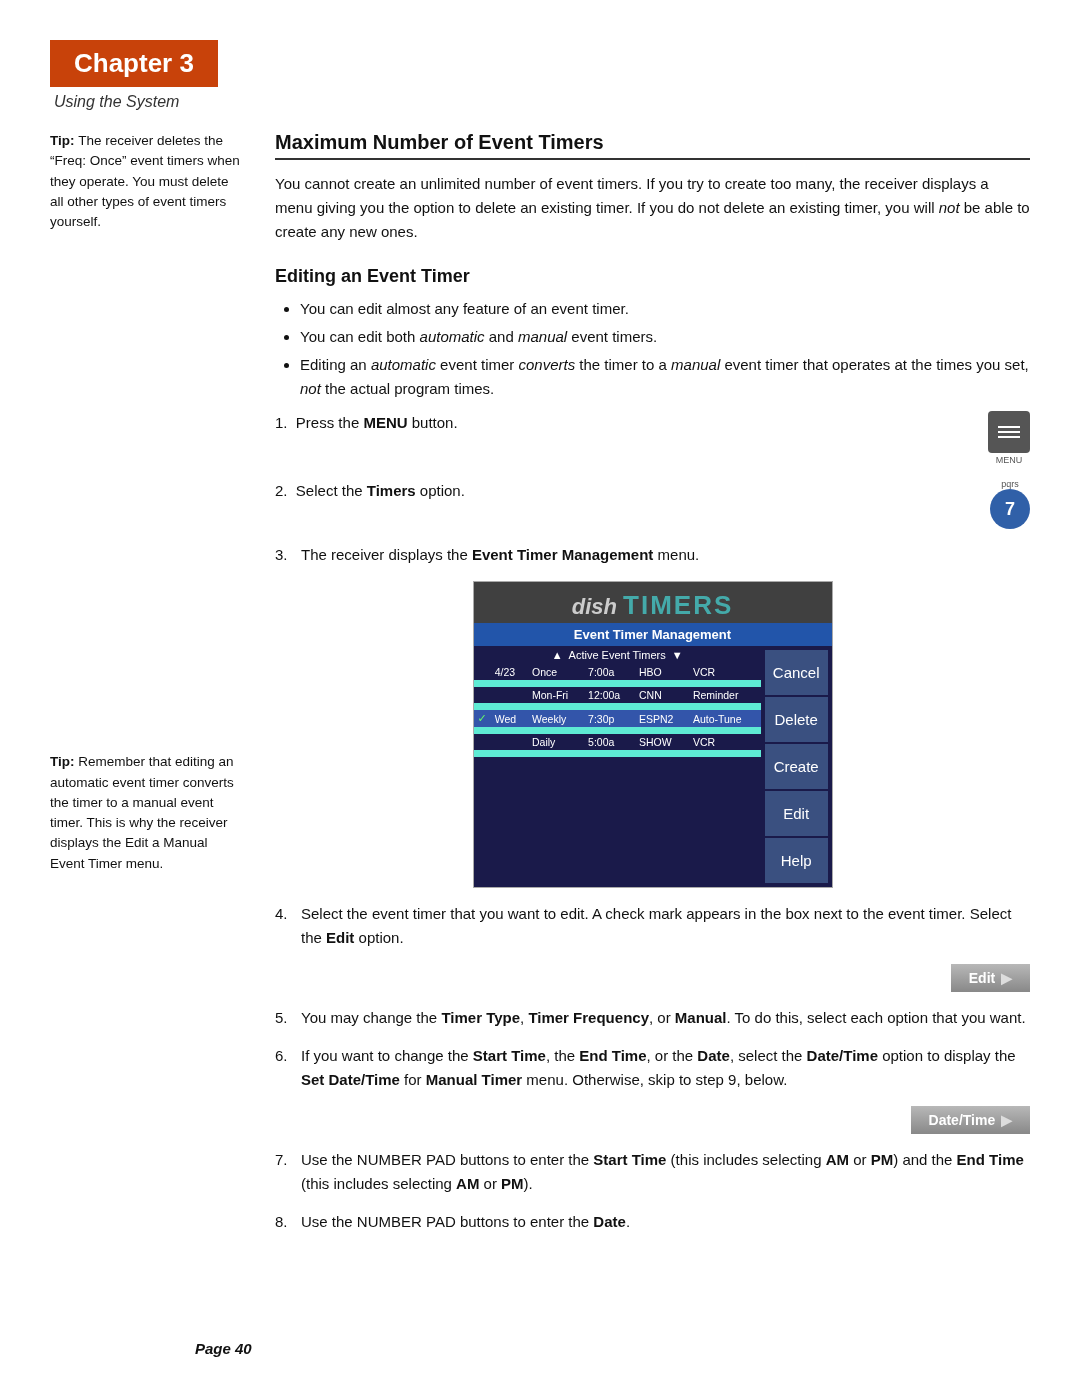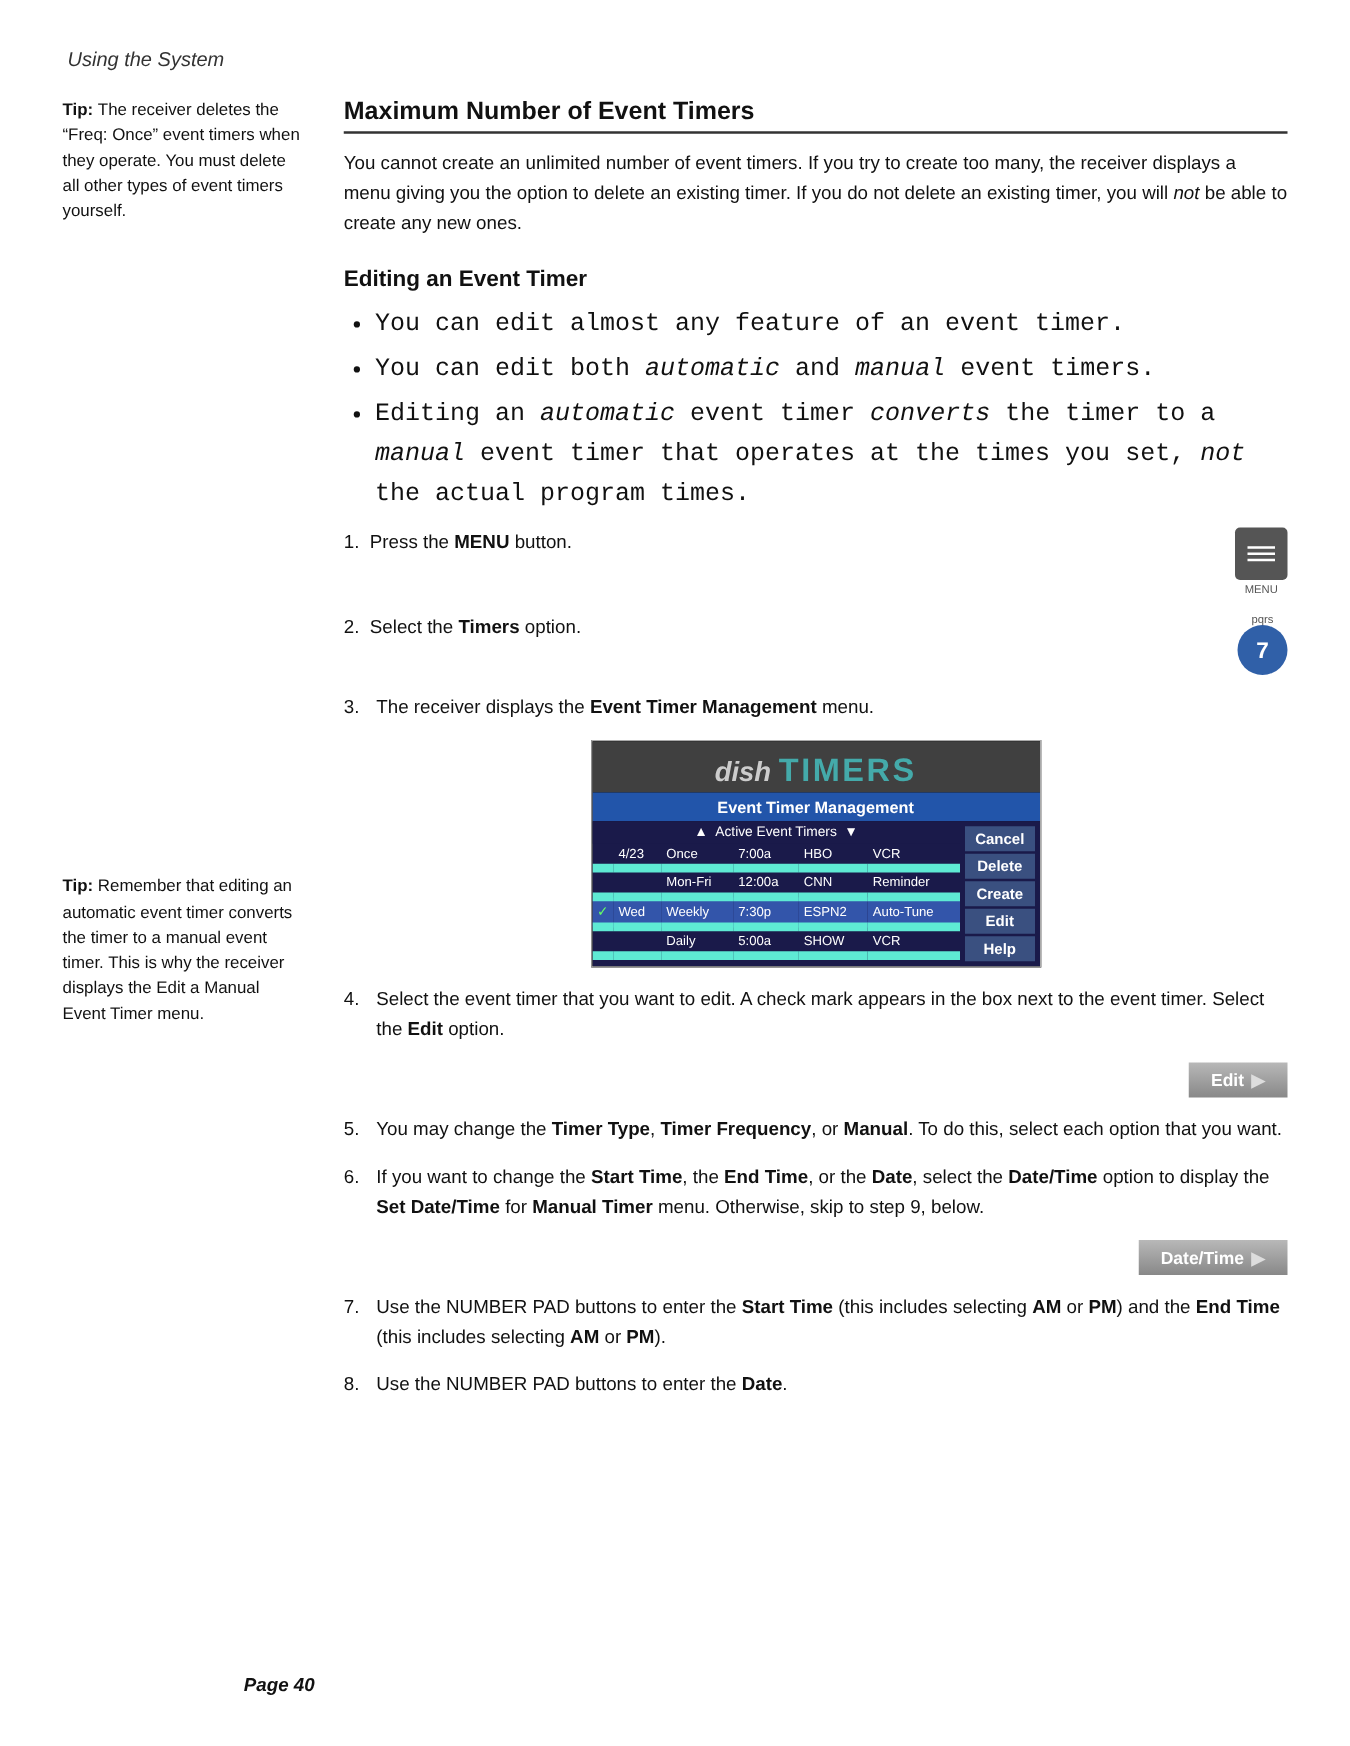--- a/index.html
+++ b/index.html
@@ -98,22 +98,22 @@
     .para em, em {
       font-style: italic;
     }
 
     ul.bullet-list {
       margin-left: 25px;
       margin-bottom: 10px;
       list-style-type: disc;
     }
     ul.bullet-list li {
-      font-size: 20px;
-      font-family: Liberation Mono, monospace;
+      font-size: 15px;
+      font-family: Liberation Sans, sans-serif;
       line-height: 1.6;
       margin-bottom: 4px;
     }
 
     
     .menu-icon {
       width: 42px;
       height: 42px;
       border-radius: 4px;
       background: #555;
@@ -246,27 +246,26 @@
     .etm-buttons {
       display: flex;
       flex-direction: column;
       gap: 2px;
       padding: 4px;
       background: #1a1a4a;
     }
     .etm-btn {
       background: #3a5080;
       color: white;
-      font-size: 12px;
+      font-size: 15px;
       font-family: Arial, sans-serif;
       text-align: center;
-      padding: 3px 8px;
+      padding: 14px 8px;
       cursor: pointer;
       min-width: 52px;
-      font-weight: bold;
     }
 
     .screenshot-caption {
       background: #e8e8e0;
       text-align: center;
       font-size: 11px;
       font-family: Arial, sans-serif;
       padding: 4px;
       color: #222;
     }
@@ -359,20 +358,23 @@
     .step-icon-right {
       margin-left: 15px;
       text-align: center;
     }
   </style>
 </head>
 <body>
 
 <div class="page-container">
   
+  <div class="chapter-header">
+    <span>Chapter 3</span>
+  </div>
   <div class="using-system-title">
     <em>Using the System</em>
   </div>
 
   
   <div class="main-layout">
 
     <div class="sidebar">
 
       <div class="tip-box">

